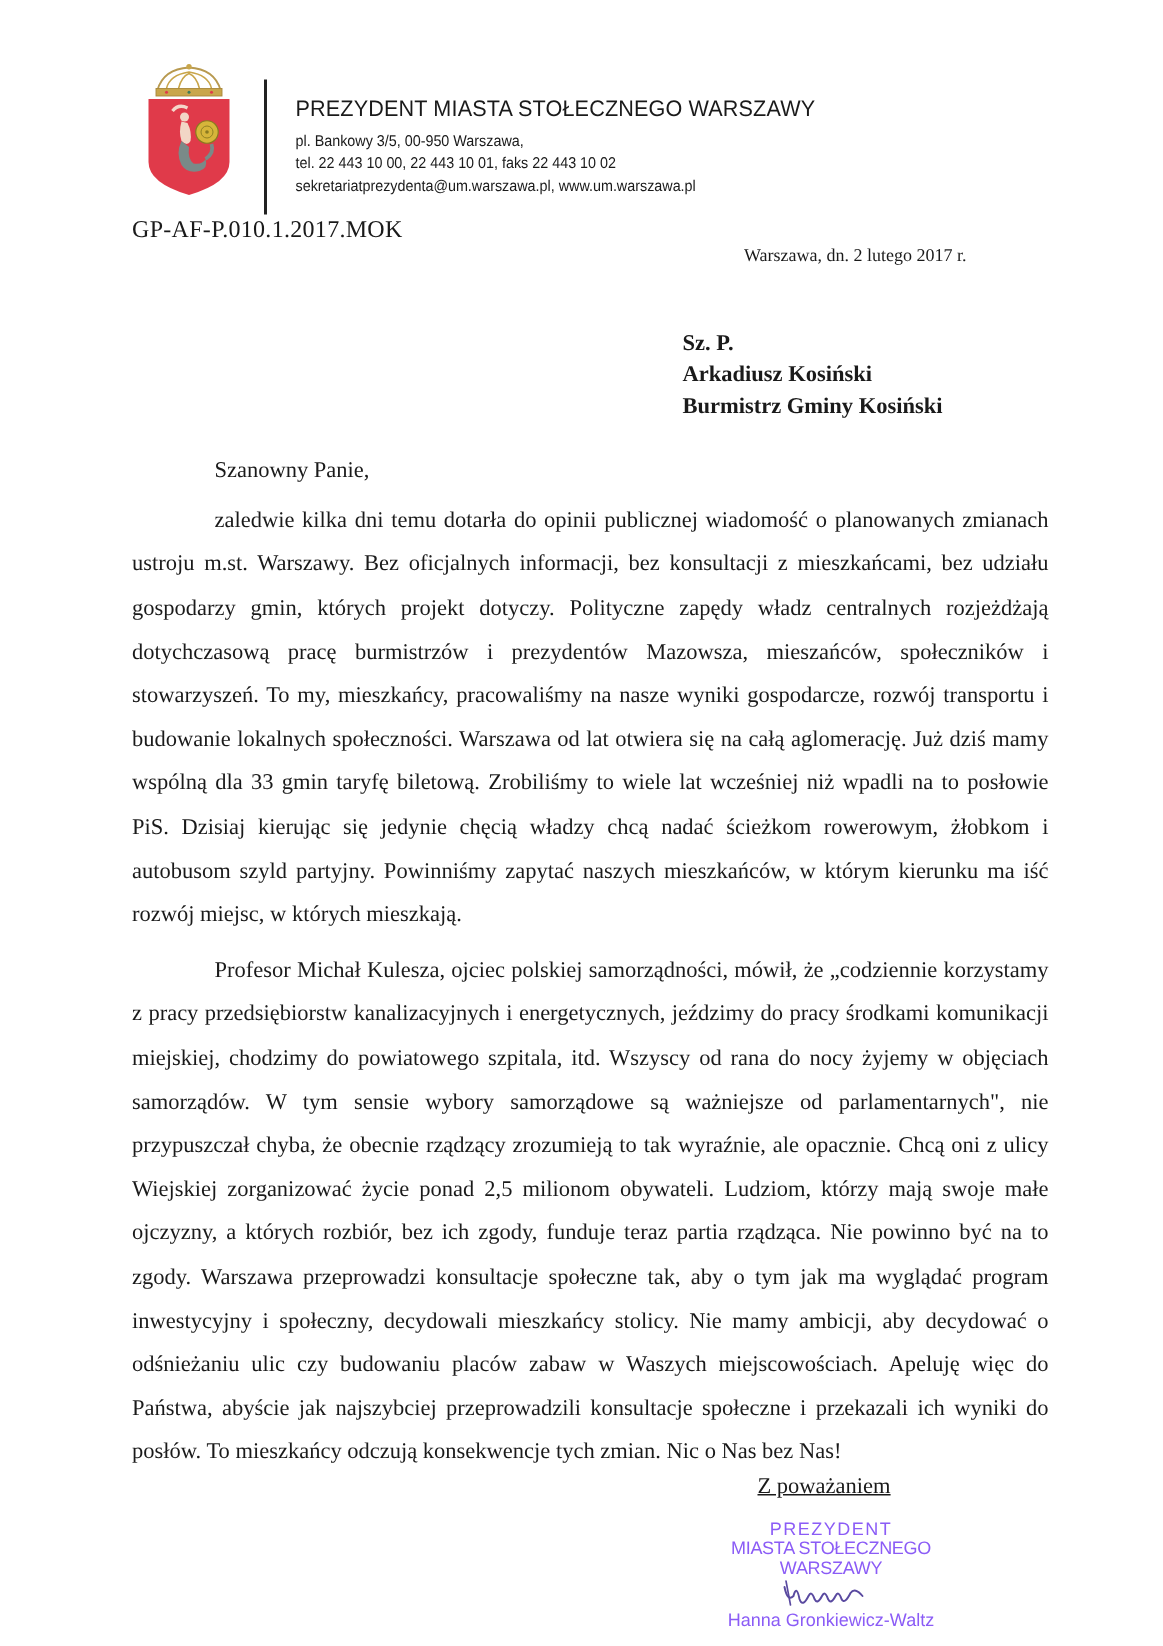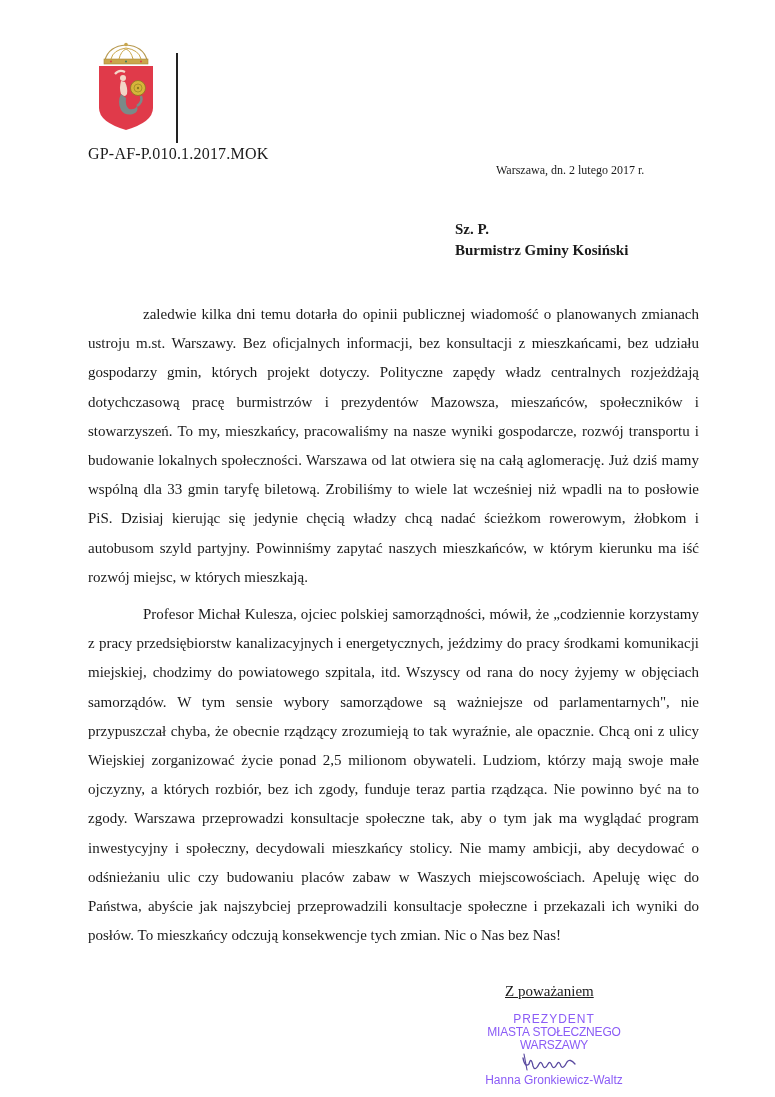--- a/index.html
+++ b/index.html
@@ -167,32 +167,40 @@
 
     <g>
       <circle cx="43" cy="46" r="7.5" fill="#d6b53a" stroke="#8a7a20" stroke-width="0.8"></circle>
       <circle cx="43" cy="46" r="4" fill="none" stroke="#8a7a20" stroke-width="0.6"></circle>
       <circle cx="43" cy="46" r="1.2" fill="#8a7a20"></circle>
     </g>
   </svg>
 
   <div class="vline"></div>
 
+  <div class="org-block">
+    <div class="org-name">PREZYDENT MIASTA STOŁECZNEGO WARSZAWY</div>
+    <div class="org-line">pl. Bankowy 3/5, 00-950 Warszawa,</div>
+    <div class="org-line">tel. 22 443 10 00, 22 443 10 01, faks 22 443 10 02</div>
+    <div class="org-line">sekretariatprezydenta@um.warszawa.pl, www.um.warszawa.pl</div>
+  </div>
 </div>
 
 <div class="refnum">GP-AF-P.010.1.2017.MOK</div>
 
 <div class="date">Warszawa, dn. 2 lutego 2017 r.</div>
 
 <div class="recipient">
   <div>Sz. P.</div>
+  <div>Arkadiusz Kosiński</div>
   <div>Burmistrz Gminy Kosiński</div>
 </div>
 
 <div class="body-text">
+  <p class="salutation">Szanowny Panie,</p>
   <p class="para">zaledwie kilka dni temu dotarła do opinii publicznej wiadomość o planowanych zmianach ustroju m.st. Warszawy. Bez oficjalnych informacji, bez konsultacji z mieszkańcami, bez udziału gospodarzy gmin, których projekt dotyczy. Polityczne zapędy władz centralnych rozjeżdżają dotychczasową pracę burmistrzów i prezydentów Mazowsza, mieszańców, społeczników i stowarzyszeń. To my, mieszkańcy, pracowaliśmy na nasze wyniki gospodarcze, rozwój transportu i budowanie lokalnych społeczności. Warszawa od lat otwiera się na całą aglomerację. Już dziś mamy wspólną dla 33 gmin taryfę biletową. Zrobiliśmy to wiele lat wcześniej niż wpadli na to posłowie PiS. Dzisiaj kierując się jedynie chęcią władzy chcą nadać ścieżkom rowerowym, żłobkom i autobusom szyld partyjny. Powinniśmy zapytać naszych mieszkańców, w którym kierunku ma iść rozwój miejsc, w których mieszkają.</p>
   <p class="para">Profesor Michał Kulesza, ojciec polskiej samorządności, mówił, że „codziennie korzystamy z pracy przedsiębiorstw kanalizacyjnych i energetycznych, jeździmy do pracy środkami komunikacji miejskiej, chodzimy do powiatowego szpitala, itd. Wszyscy od rana do nocy żyjemy w objęciach samorządów. W tym sensie wybory samorządowe są ważniejsze od parlamentarnych", nie przypuszczał chyba, że obecnie rządzący zrozumieją  to tak wyraźnie, ale opacznie. Chcą oni z ulicy Wiejskiej zorganizować życie ponad 2,5 milionom obywateli. Ludziom, którzy mają swoje małe ojczyzny, a których rozbiór, bez ich zgody, funduje teraz partia rządząca. Nie powinno być na to zgody. Warszawa przeprowadzi konsultacje społeczne tak, aby o tym jak ma wyglądać program inwestycyjny i społeczny, decydowali mieszkańcy stolicy. Nie mamy ambicji, aby decydować o odśnieżaniu ulic czy budowaniu placów zabaw w Waszych miejscowościach. Apeluję więc do Państwa, abyście jak najszybciej przeprowadzili konsultacje społeczne i przekazali ich wyniki do posłów. To mieszkańcy odczują konsekwencje tych zmian. Nic o Nas bez Nas!</p>
 </div>
 
 <div class="closing">Z poważaniem</div>
 
 <div class="stamp">
   <div class="stamp-title">PREZYDENT</div>
   <div class="stamp-sub">MIASTA STOŁECZNEGO WARSZAWY</div>
   <svg class="signature" viewBox="0 0 70 22">

